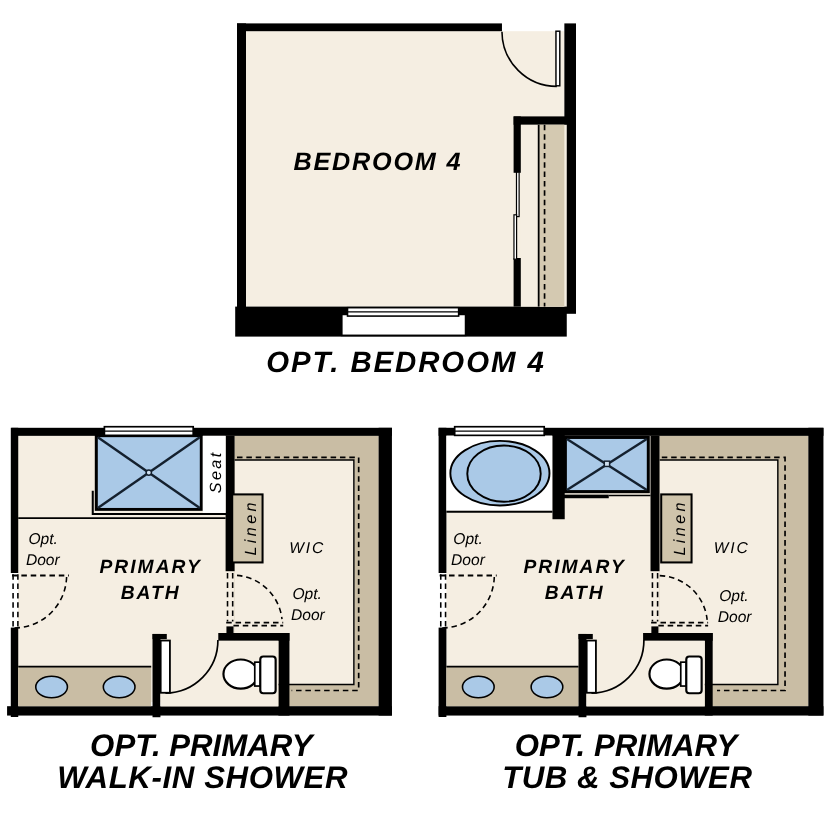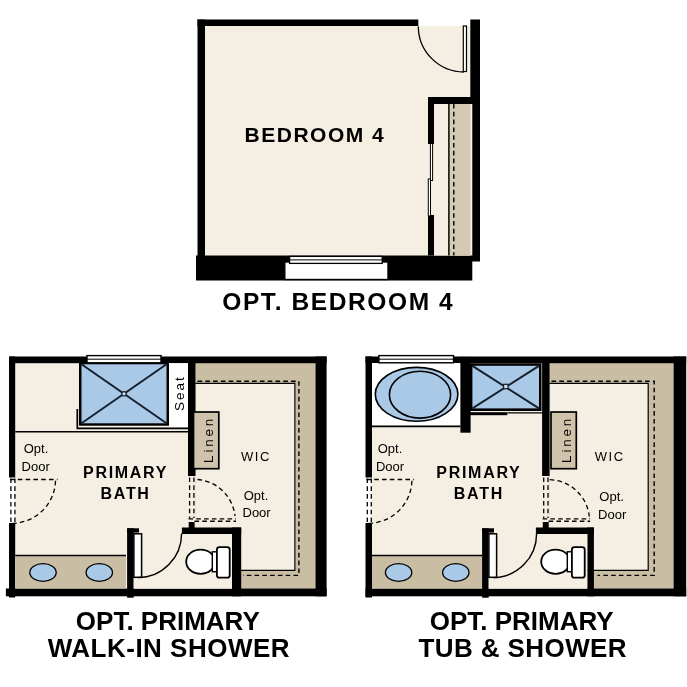--- a/index.html
+++ b/index.html
@@ -1,16 +1,16 @@
 <!DOCTYPE html>
 <html><head>
 <meta charset="utf-8">
 <style>
 html,body{margin:0;padding:0;background:#fff;}
-#sheet{position:relative;width:687px;height:687px;background:#fff;overflow:hidden;}
+#sheet{position:relative;width:687px;height:687px;background:#fff;overflow:hidden;font-style:italic;}
 svg{display:block;}
 text{font-family:"Liberation Sans",sans-serif;fill:#000;}
 .t-big{font-size:26px;font-weight:bold;}
 .t-sm{font-size:13px;}
 .b{fill:#000;}
 .cream{fill:#f5eee2;}
 .tan{fill:#c9bda4;}
 .tan2{fill:#d4c9b1;}
 .tan3{fill:#cfc4ab;}
 .blue{fill:#aac9e7;}

